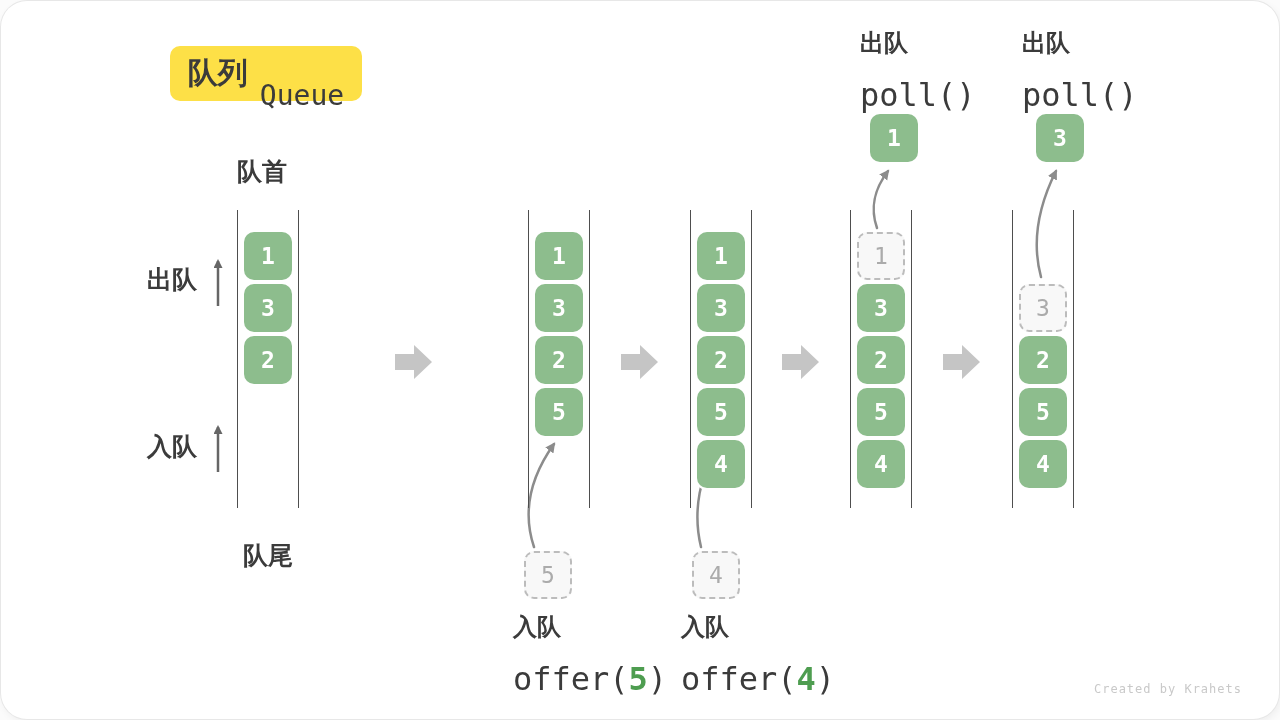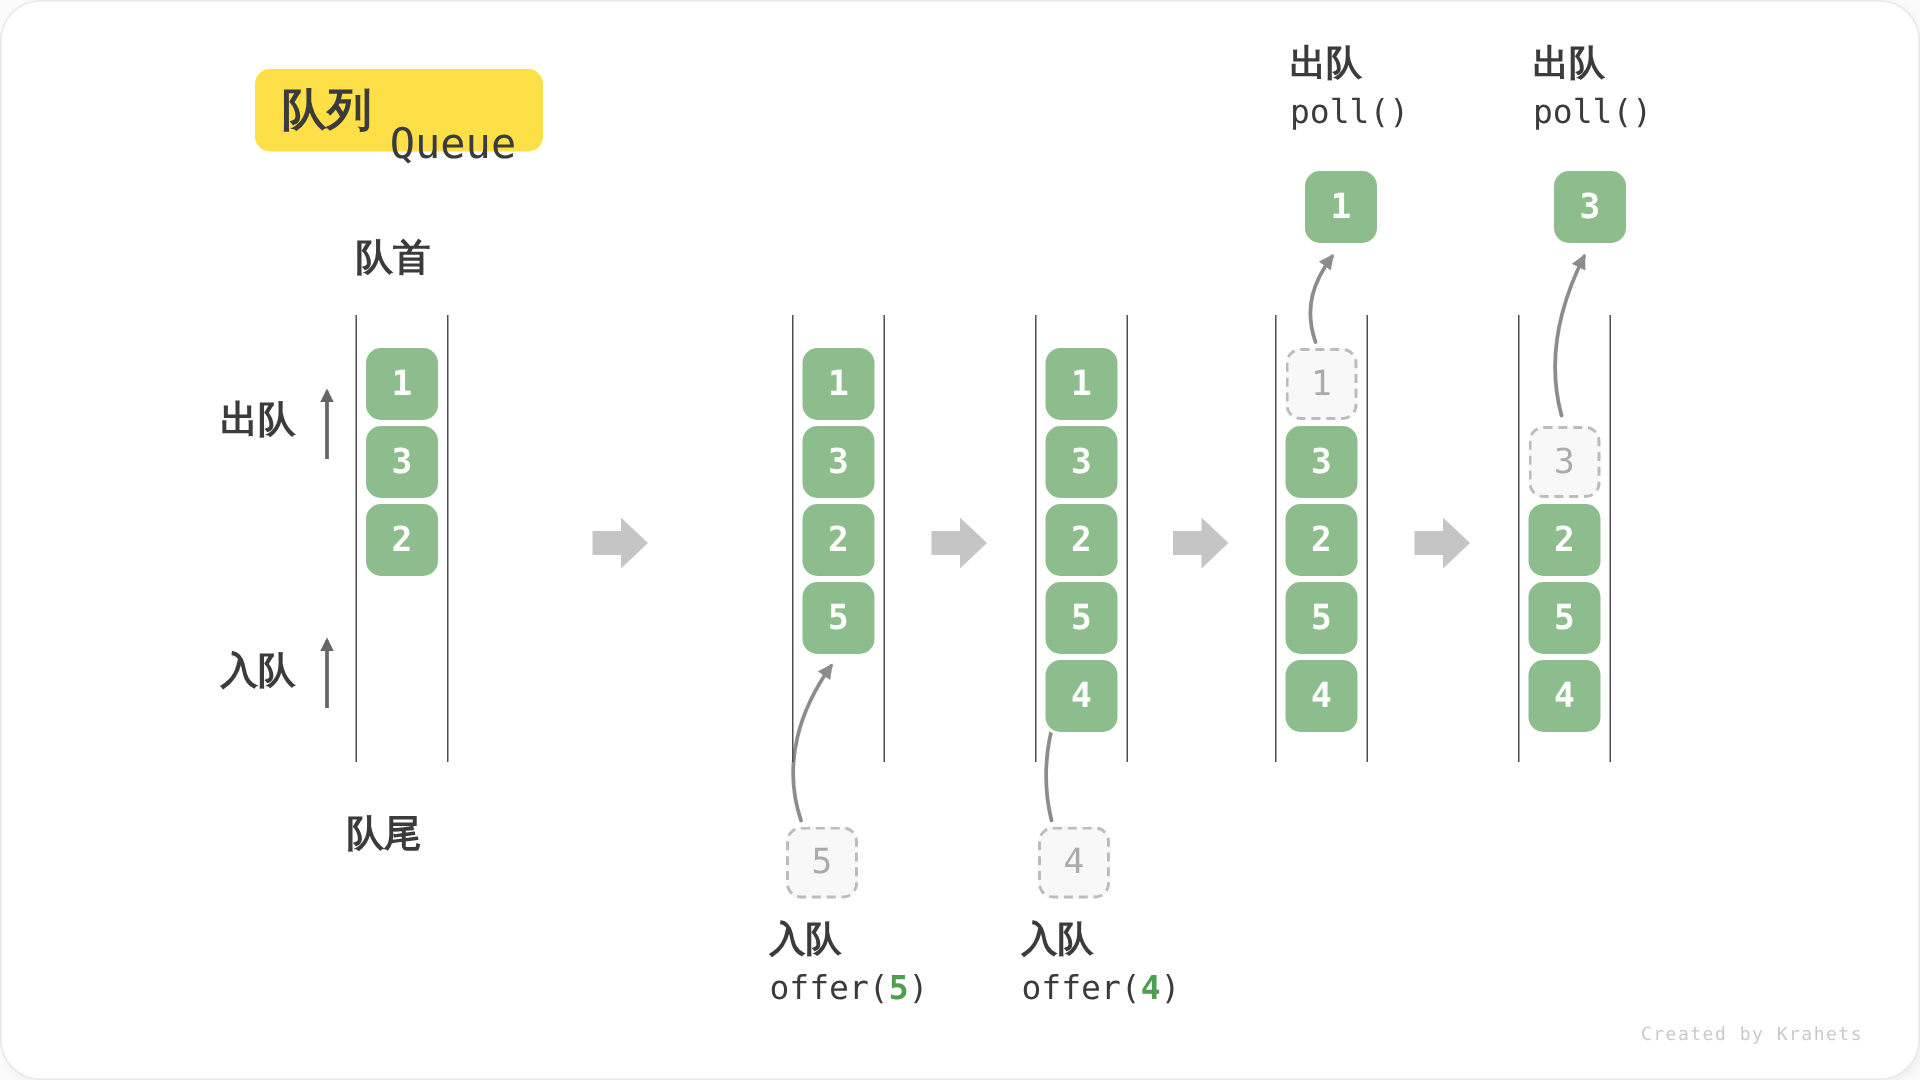--- a/index.html
+++ b/index.html
@@ -6,21 +6,21 @@
   .stage{position:relative;width:1280px;height:720px;font-family:"Liberation Sans","DejaVu Sans",sans-serif;color:#3b3b3b;overflow:hidden;}
   .card{position:absolute;inset:1px;background:#ffffff;border-radius:26px;box-shadow:0 0 0 1px #e7e7e7,2px 3px 8px rgba(0,0,0,.06);}
   .overlay{position:absolute;left:0;top:0;width:1280px;height:720px;pointer-events:none;}
 
   .badge{position:absolute;left:170px;top:46px;width:192px;height:55px;background:#fde047;border-radius:10px;display:flex;align-items:center;justify-content:center;gap:12px;}
   .badge-zh{font-size:30px;font-weight:700;color:#3b3b3b;}
   .badge-en{font-size:28px;font-family:"DejaVu Sans Mono",monospace;color:#3b3b3b;margin-top:44px;}
 
   .side-lbl{position:absolute;font-size:25px;font-weight:700;color:#3b3b3b;white-space:nowrap;}
   .lbl-head{left:237px;top:155px;width:62px;}
-  .lbl-tail{left:219px;top:539px;width:62px;text-align:right;}
+  .lbl-tail{left:237px;top:539px;width:62px;text-align:center;}
   .lbl-deq{left:147px;top:263px;}
   .lbl-enq{left:147px;top:430px;}
 
   .queue{position:absolute;top:210px;width:62px;height:298px;border-left:1.5px solid #4e4e4e;border-right:1.5px solid #4e4e4e;box-sizing:border-box;}
   .q1{left:237px;} .q2{left:528px;} .q3{left:690px;} .q4{left:850px;} .q5{left:1012px;}
 
   .cell{position:absolute;left:6px;width:48px;height:48px;border-radius:10px;background:#8dbd8d;color:#ffffff;
         font-family:"DejaVu Sans Mono",monospace;font-size:23px;font-weight:700;
         display:flex;align-items:center;justify-content:center;box-shadow:0 0 0 2px #ffffff;}
   .s1{top:22px;} .s2{top:74px;} .s3{top:126px;} .s4{top:178px;} .s5{top:230px;}
@@ -32,21 +32,21 @@
 
   .out-box{position:absolute;width:48px;height:48px;border-radius:10px;background:#8dbd8d;color:#fff;
            font-family:"DejaVu Sans Mono",monospace;font-size:23px;font-weight:700;
            display:flex;align-items:center;justify-content:center;}
   .out1{left:870px;top:114px;} .out3{left:1036px;top:114px;}
 
   .op{position:absolute;white-space:nowrap;}
   .op-offer5{left:513px;top:612px;} .op-offer4{left:681px;top:612px;}
   .op-poll1{left:860px;top:28px;}  .op-poll3{left:1022px;top:28px;}
   .op-zh{font-size:24px;font-weight:600;color:#3b3b3b;line-height:30px;}
-  .op-code{margin-top:3px;font-family:"DejaVu Sans Mono",monospace;font-size:22px;color:#3b3b3b;line-height:30px;}
+  .op-code{margin-top:22px;font-family:"DejaVu Sans Mono",monospace;font-size:32px;color:#3b3b3b;line-height:30px;}
   .op-code .arg{color:#4e9d50;font-weight:700;}
 
   .watermark{position:absolute;right:38px;bottom:24px;font-family:"DejaVu Sans Mono",monospace;font-size:12px;color:#c9c9c9;letter-spacing:1px;}
 </style>
 </head>
 <body>
 
 <div class="stage">
   <div class="card"></div>
 

